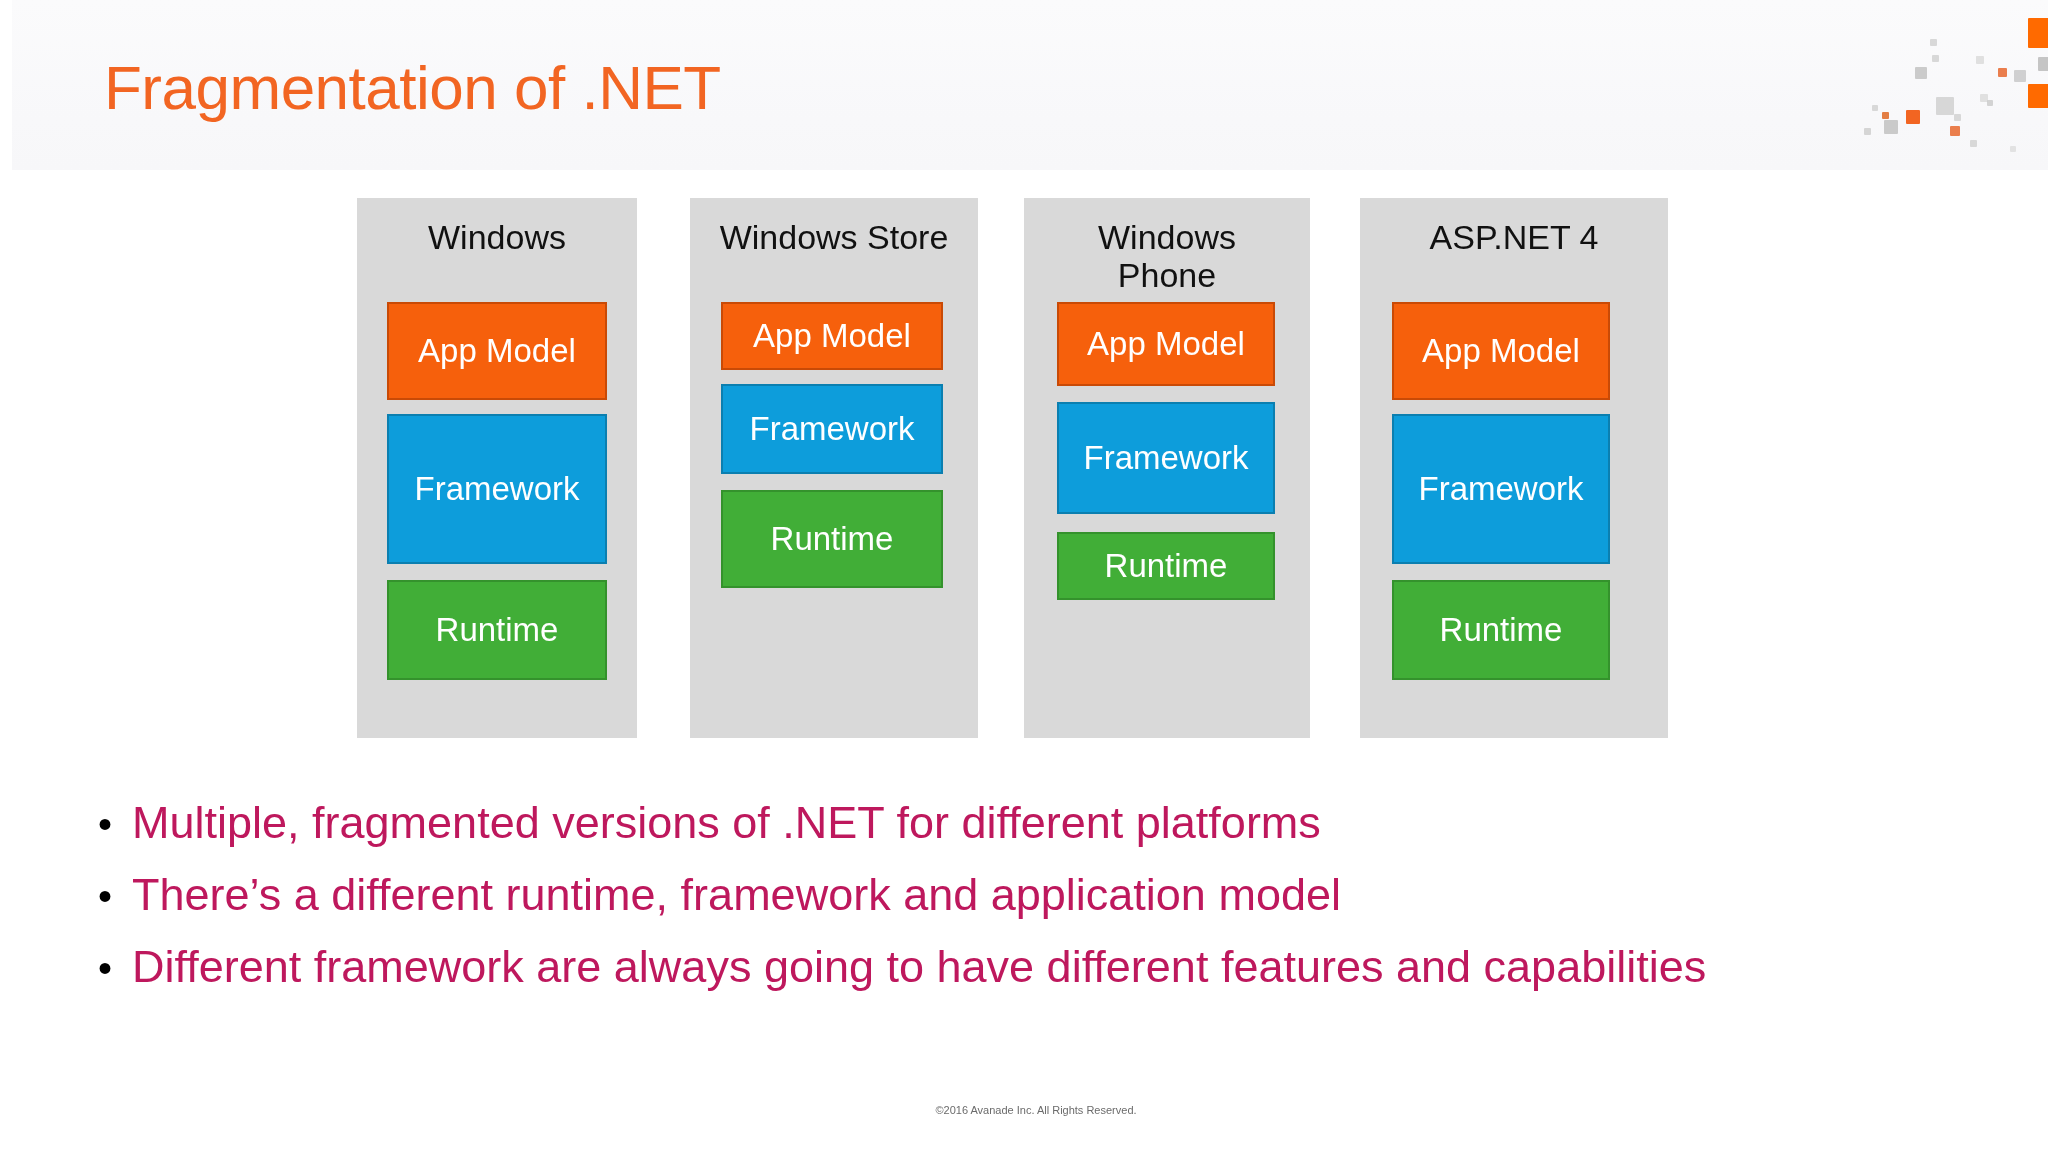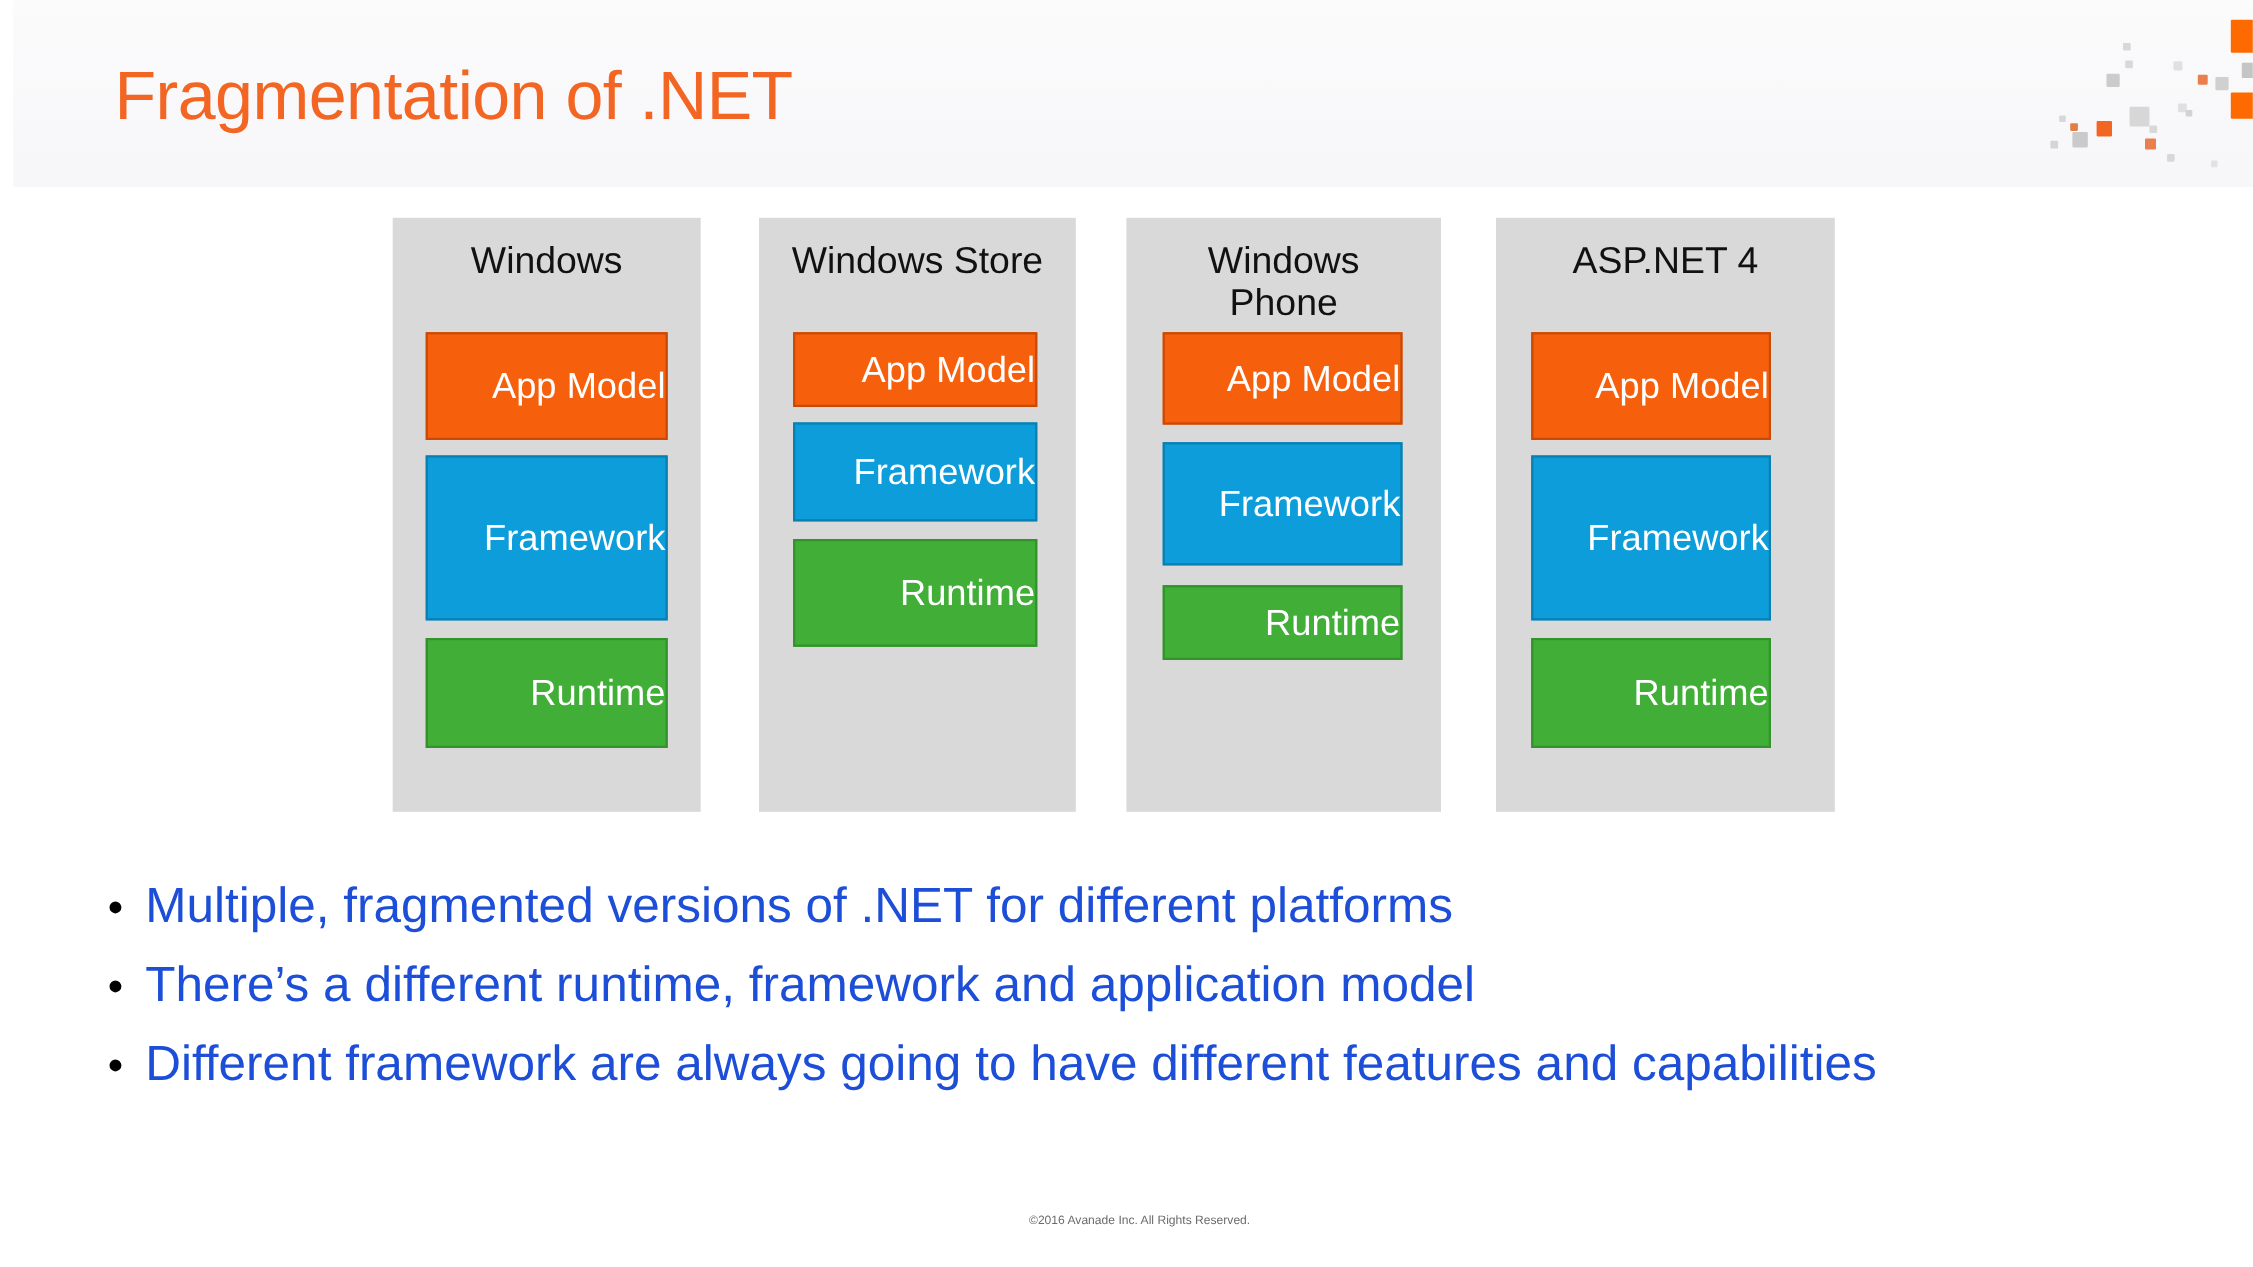--- a/index.html
+++ b/index.html
@@ -83,21 +83,21 @@
     font-size: 34px;
     color: #111111;
     font-weight: 400;
     line-height: 1.12;
     font-family: "Liberation Sans", sans-serif;
   }
   .layer-box {
     position: absolute;
     display: flex;
     align-items: center;
-    justify-content: flex-end;
+    justify-content: center;
     color: #ffffff;
     font-size: 33px;
     font-weight: 400;
     box-sizing: border-box;
     font-family: "Liberation Sans", sans-serif;
   }
   .layer-appmodel { background: #F6600C; border: 2px solid #C94A06; }
   .layer-framework { background: #0D9DDB; border: 2px solid #0B7FB0; }
   .layer-runtime  { background: #41AE37; border: 2px solid #34922C; }
 
@@ -116,21 +116,21 @@
   .bullet-dot {
     width: 34px;
     flex: 0 0 34px;
     font-size: 40px;
     line-height: 1;
     color: #000000;
     text-align: left;
   }
   .bullet-text {
     font-size: 45px;
-    color: #1d4ed8;
+    color: #be185d;
     line-height: 1.22;
     font-weight: 400;
     white-space: nowrap;
   }
 
   
   #footer {
     position: absolute;
     left: 0;
     top: 1104px;

